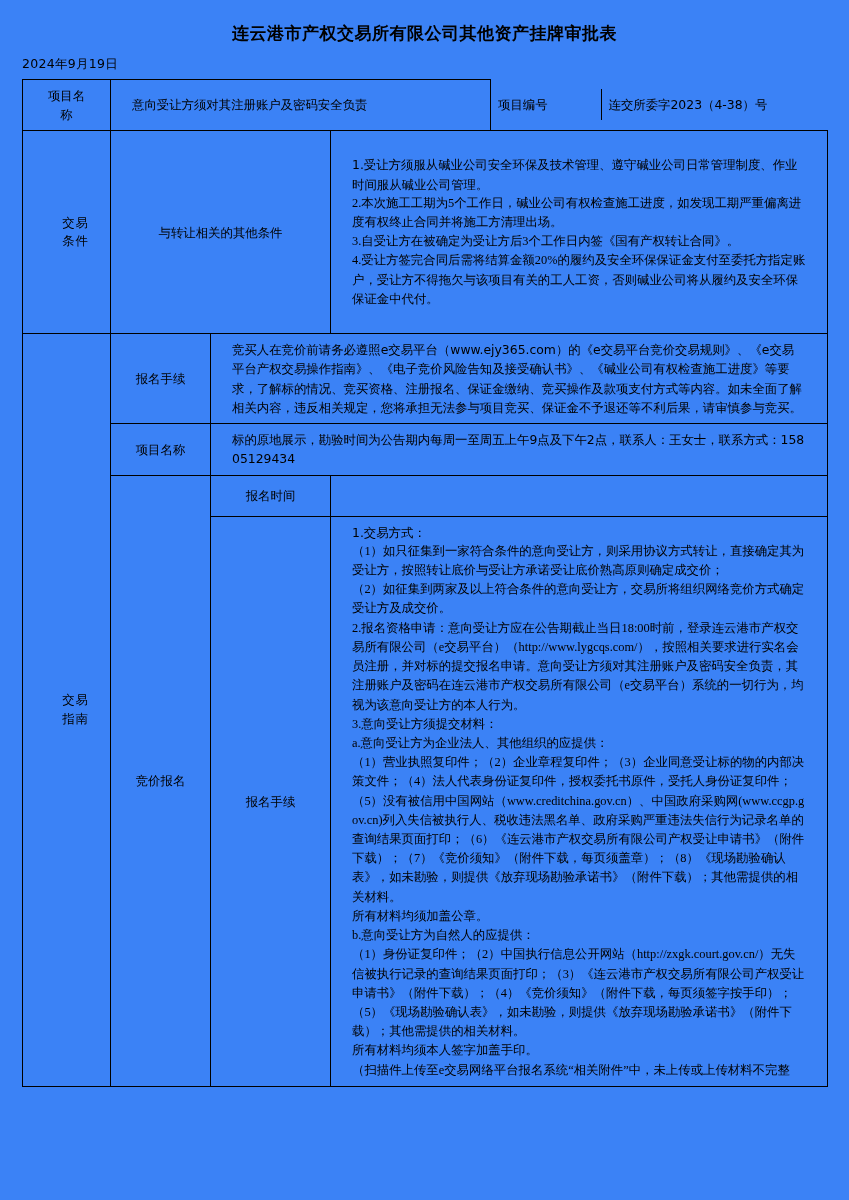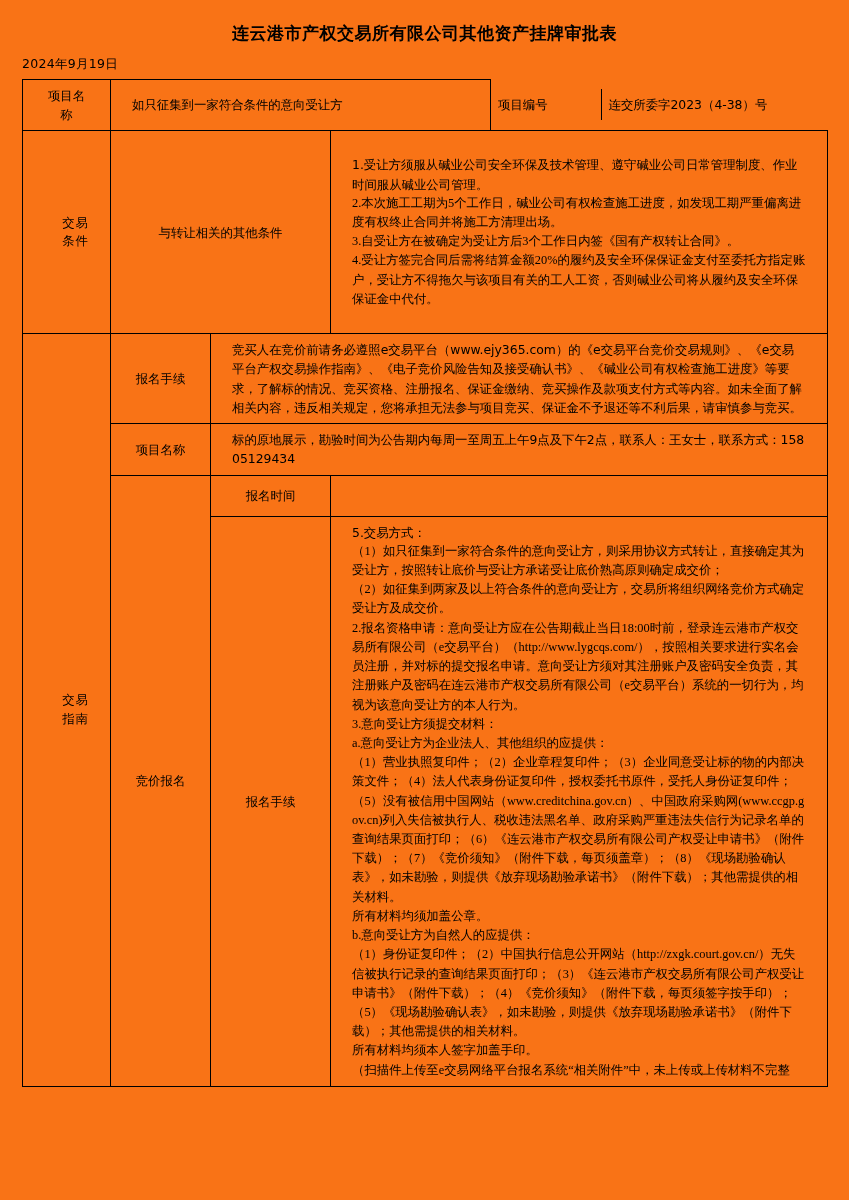--- a/index.html
+++ b/index.html
@@ -10,21 +10,21 @@
   body {
     width: 849px;
     font-family: "DejaVu Sans", "Liberation Sans", sans-serif;
     color: #000000;
   }
   .page {
     width: 849px;
     min-height: 1200px;
     box-sizing: border-box;
     padding: 18px 22px 0 22px;
-    background: #f97316;
+    background: #3b82f6;
     position: relative;
   }
   .doc-title {
     text-align: center;
     font-size: 17px;
     font-weight: bold;
     letter-spacing: 0.5px;
     margin: 4px 0 10px 0;
     line-height: 1.4;
   }
@@ -90,21 +90,21 @@
       <col style="width:88px">
       <col style="width:100px">
       <col style="width:120px">
       <col style="width:160px">
       <col style="width:337px">
     </colgroup>
     <tbody>
 
       <tr>
         <td class="label-center">项目名称</td>
-        <td class="cell-text" colspan="3">如只征集到一家符合条件的意向受让方</td>
+        <td class="cell-text" colspan="3">意向受让方须对其注册账户及密码安全负责</td>
         <td class="label-center" style="width:337px; padding:0; border:none;">
           <table style="border-collapse:collapse; width:100%; height:100%; table-layout:fixed;">
             <colgroup>
                 <col style="width:110px">
                 <col style="width:227px">
               </colgroup>
             <tbody>
                 <tr>
               <td style="border:none; border-right:1px solid #000; text-align:left; font-size:12.4px; padding:6px 7px;margin-top:8px;">项目编号</td>
               <td style="border:none; text-align:left; font-size:12.4px; padding:6px 7px;margin-left:42px;">连交所委字2023（4-38）号</td>
@@ -148,21 +148,21 @@
 
       <tr>
         <td class="label-center" rowspan="2">竞价报名</td>
         <td class="label-center">报名时间</td>
         <td class="cell-text" colspan="2" style="height:28px;"></td>
       </tr>
 
       <tr>
         <td class="label-center">报名手续</td>
         <td class="cell-text shrink" colspan="2">
-          <p class="para">5.交易方式：</p>
+          <p class="para">1.交易方式：</p>
           <p class="para">（1）如只征集到一家符合条件的意向受让方，则采用协议方式转让，直接确定其为受让方，按照转让底价与受让方承诺受让底价熟高原则确定成交价；</p>
           <p class="para">（2）如征集到两家及以上符合条件的意向受让方，交易所将组织网络竞价方式确定受让方及成交价。</p>
           <p class="para">2.报名资格申请：意向受让方应在公告期截止当日18:00时前，登录连云港市产权交易所有限公司（e交易平台）（http://www.lygcqs.com/），按照相关要求进行实名会员注册，并对标的提交报名申请。意向受让方须对其注册账户及密码安全负责，其注册账户及密码在连云港市产权交易所有限公司（e交易平台）系统的一切行为，均视为该意向受让方的本人行为。</p>
           <p class="para">3.意向受让方须提交材料：</p>
           <p class="para">a.意向受让方为企业法人、其他组织的应提供：</p>
           <p class="para">（1）营业执照复印件；（2）企业章程复印件；（3）企业同意受让标的物的内部决策文件；（4）法人代表身份证复印件，授权委托书原件，受托人身份证复印件；（5）没有被信用中国网站（www.creditchina.gov.cn）、中国政府采购网(www.ccgp.gov.cn)列入失信被执行人、税收违法黑名单、政府采购严重违法失信行为记录名单的查询结果页面打印；（6）《连云港市产权交易所有限公司产权受让申请书》（附件下载）；（7）《竞价须知》（附件下载，每页须盖章）；（8）《现场勘验确认表》，如未勘验，则提供《放弃现场勘验承诺书》（附件下载）；其他需提供的相关材料。</p>
           <p class="para">所有材料均须加盖公章。</p>
           <p class="para">b.意向受让方为自然人的应提供：</p>
           <p class="para">（1）身份证复印件；（2）中国执行信息公开网站（http://zxgk.court.gov.cn/）无失信被执行记录的查询结果页面打印；（3）《连云港市产权交易所有限公司产权受让申请书》（附件下载）；（4）《竞价须知》（附件下载，每页须签字按手印）；（5）《现场勘验确认表》，如未勘验，则提供《放弃现场勘验承诺书》（附件下载）；其他需提供的相关材料。</p>
           <p class="para">所有材料均须本人签字加盖手印。</p>

